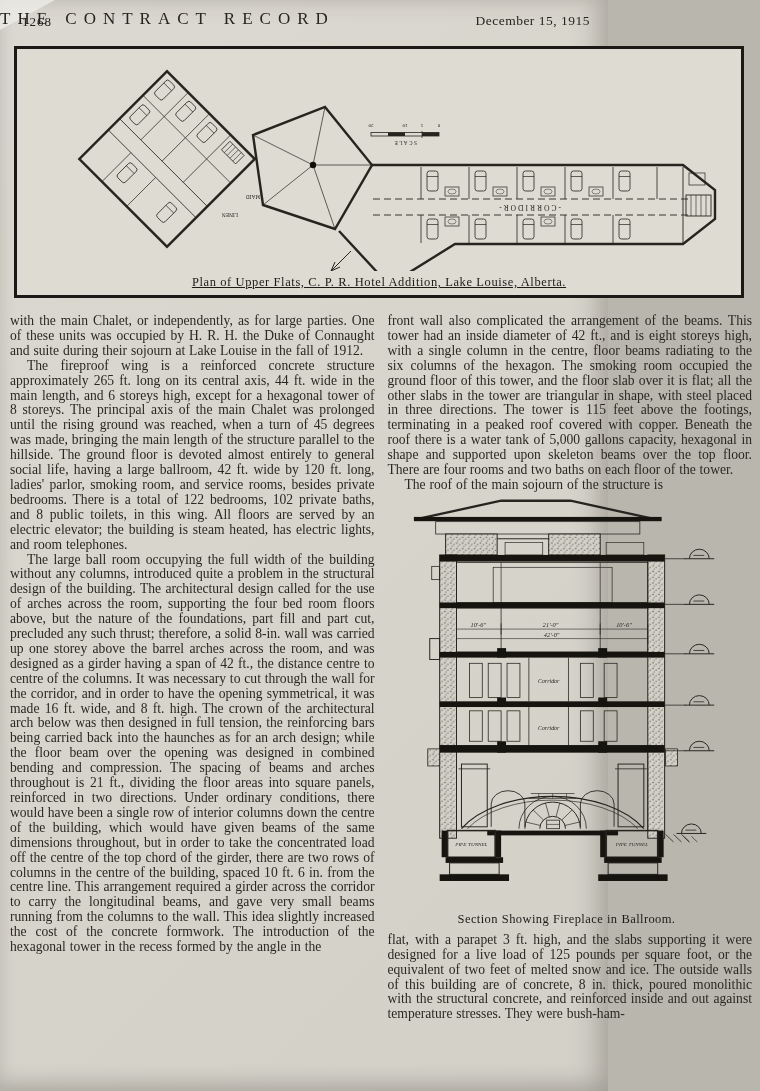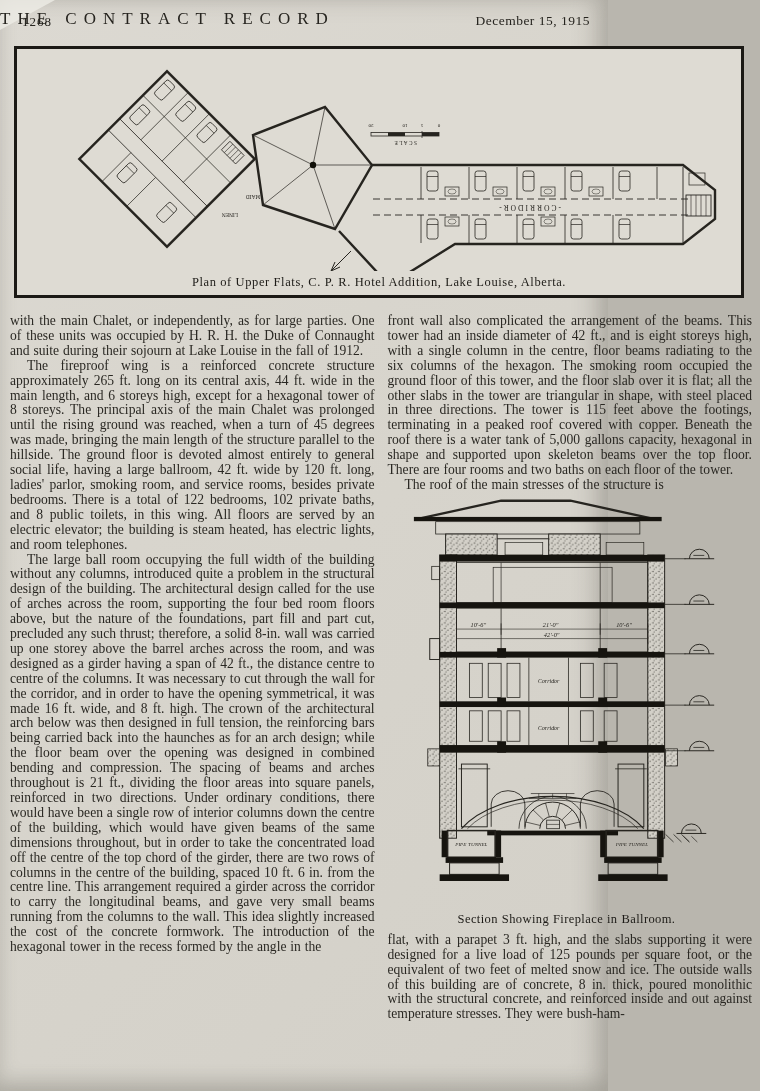--- a/index.html
+++ b/index.html
@@ -15,21 +15,21 @@
   .hdr{position:absolute;top:9px;left:0;width:100%;height:26px;}
   .hdr .pageno{position:absolute;left:22px;top:5px;font-size:13px;letter-spacing:1px;}
   .hdr .title{position:absolute;left:0;right:0;top:0;text-align:left;
         font-size:17px;letter-spacing:7px;font-weight:500;}
   .hdr .date{position:absolute;right:18px;top:4px;font-size:13.5px;letter-spacing:.5px;}
   
   .fig-plan{position:absolute;left:14px;top:46px;width:724px;height:246px;
         border:3px solid #1b1915;background:#dedbd3;}
   .fig-plan svg{display:block;margin:0 auto;}
   .fig-plan .cap{position:absolute;left:0;right:0;bottom:5px;margin:0;text-align:center;
-        font-size:12.5px;letter-spacing:.6px;color:#1d1b17;}
+        font-size:12.5px;letter-spacing:.6px;color:#1d1b17;text-decoration:underline;}
   
   .cols{position:absolute;top:314px;left:10px;width:742px;display:flex;gap:13px;}
   .col{width:365px;font-size:13.6px;line-height:14.9px;text-align:justify;
        color:#2a2823;word-spacing:.4px;}
   .col p{margin:0;}
   .col p.ind{text-indent:17px;}
   
   .fig-sec{margin:3px 0 2px 14px;width:340px;}
   .fig-sec svg{display:block;}
   .fig-sec .cap{margin:12px 0 6px -10px;text-align:center;font-size:12.5px;
@@ -162,21 +162,21 @@
 
   <div class="cols">
     <div class="col">
       <p>with the main Chalet, or independently, as for large parties.  One of these units was occupied by H. R. H. the Duke of Connaught and suite during their sojourn at Lake Louise in the fall of 1912.</p>
       <p class="ind">The fireproof wing is a reinforced concrete structure approximately 265 ft. long on its central axis, 44 ft. wide in the main length, and 6 storeys high, except for a hexagonal tower of 8 storeys.  The principal axis of the main Chalet was prolonged until the rising ground was reached, when a turn of 45 degrees was made, bringing the main length of the structure parallel to the hillside.  The ground floor is devoted almost entirely to general social life, having a large ballroom, 42 ft. wide by 120 ft. long, ladies' parlor, smoking room, and service rooms, besides private bedrooms.  There is a total of 122 bedrooms, 102 private baths, and 8 public toilets, in this wing.  All floors are served by an electric elevator; the building is steam heated, has electric lights, and room telephones.</p>
       <p class="ind">The large ball room occupying the full width of the building without any columns, introduced quite a problem in the structural design of the building.  The architectural design called for the use of arches across the room, supporting the four bed room floors above, but the nature of the foundations, part fill and part cut, precluded any such thrust; therefore, a solid 8-in. wall was carried up one storey above the barrel arches across the room, and was designed as a girder having a span of 42 ft., the distance centre to centre of the columns.  It was necessary to cut through the wall for the corridor, and in order to have the opening symmetrical, it was made 16 ft. wide, and 8 ft. high. The crown of the architectural arch below was then designed in full tension, the reinforcing bars being carried back into the haunches as for an arch design; while the floor beam over the opening was designed in combined bending and compression.  The spacing of beams and arches throughout is 21 ft., dividing the floor areas into square panels, reinforced in two directions.  Under ordinary conditions, there would have been a single row of interior columns down the centre of the building, which would have given beams of the same dimensions throughout, but in order to take the concentrated load off the centre of the top chord of the girder, there are two rows of columns in the centre of the building, spaced 10 ft. 6 in. from the centre line.  This arrangement required a girder across the corridor to carry the longitudinal beams, and gave very small beams running from the columns to the wall.  This idea slightly increased the cost of the concrete formwork.  The introduction of the hexagonal tower in the recess formed by the angle in the</p>
     </div>
 
     <div class="col">
       <p>front wall also complicated the arrangement of the beams.  This tower had an inside diameter of 42 ft., and is eight storeys high, with a single column in the centre, floor beams radiating to the six columns of the hexagon.  The smoking room occupied the ground floor of this tower, and the floor slab over it is flat; all the other slabs in the tower are triangular in shape, with steel placed in three directions.  The tower is 115 feet above the footings, terminating in a peaked roof covered with copper.  Beneath the roof there is a water tank of 5,000 gallons capacity, hexagonal in shape and supported upon skeleton beams over the top floor.  There are four rooms and two baths on each floor of the tower.</p>
-      <p class="ind">The roof of the main stresses of the structure is</p>
+      <p class="ind">The roof of the main sojourn of the structure is</p>
 
       <div class="fig-sec">
         <svg width="332" height="404" viewBox="0 0 335 425" preserveAspectRatio="none">
           <defs>
             <pattern id="stip" width="6" height="6" patternUnits="userSpaceOnUse">
               <rect width="6" height="6" fill="#d3d0c8"></rect>
               <circle cx="1.2" cy="1.5" r=".7" fill="#4c4a44"></circle>
               <circle cx="4.3" cy="3.2" r=".6" fill="#4c4a44"></circle>
               <circle cx="2.4" cy="5" r=".6" fill="#4c4a44"></circle>
             </pattern>

